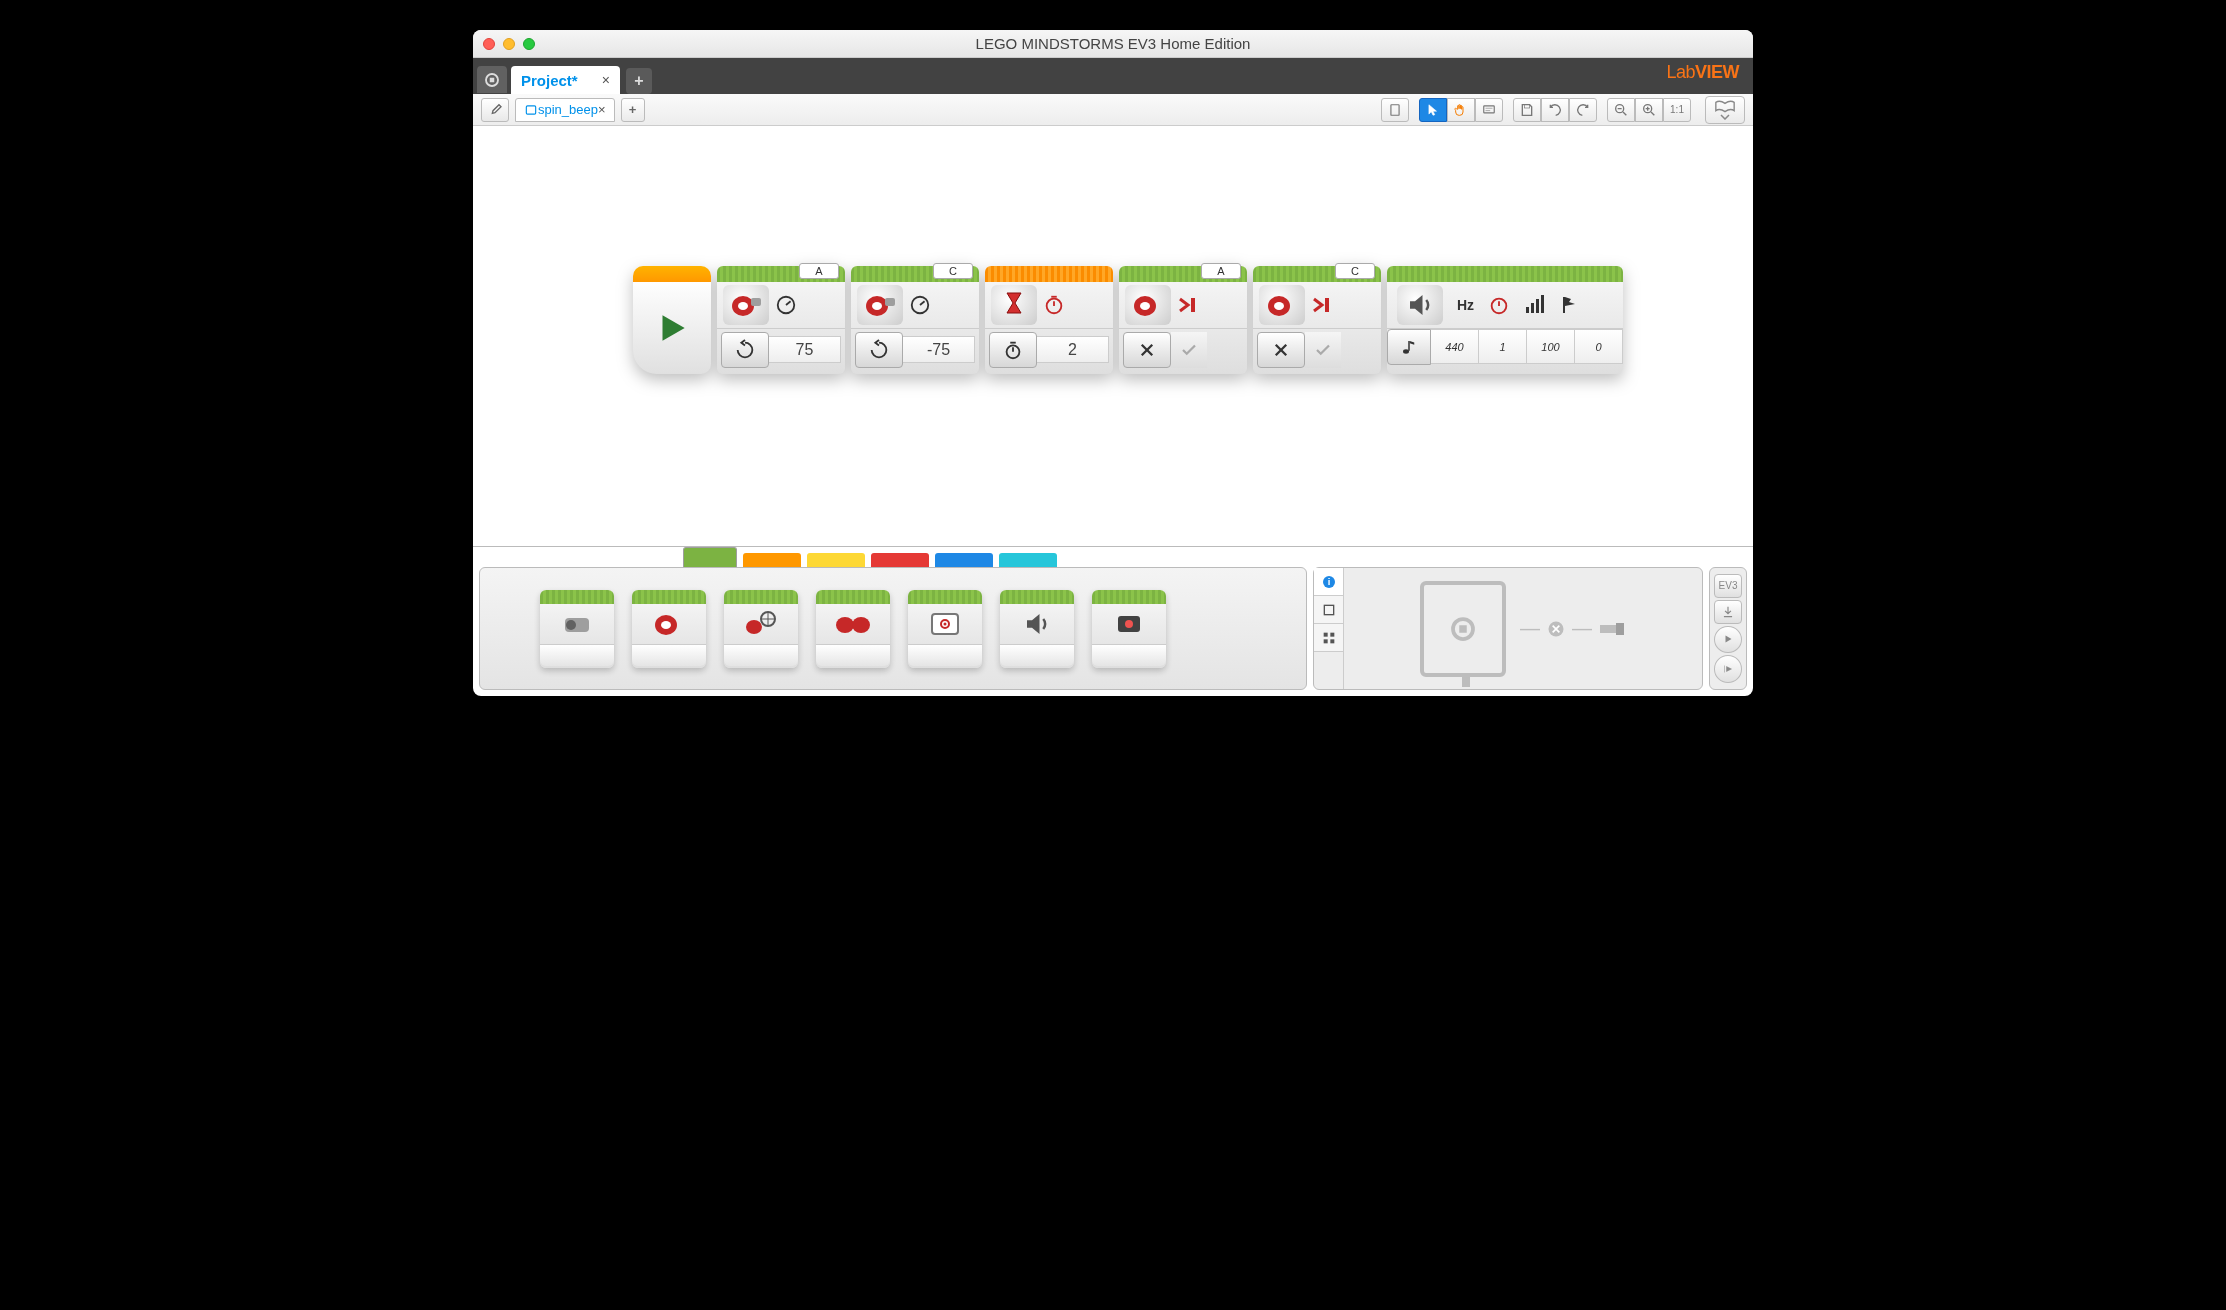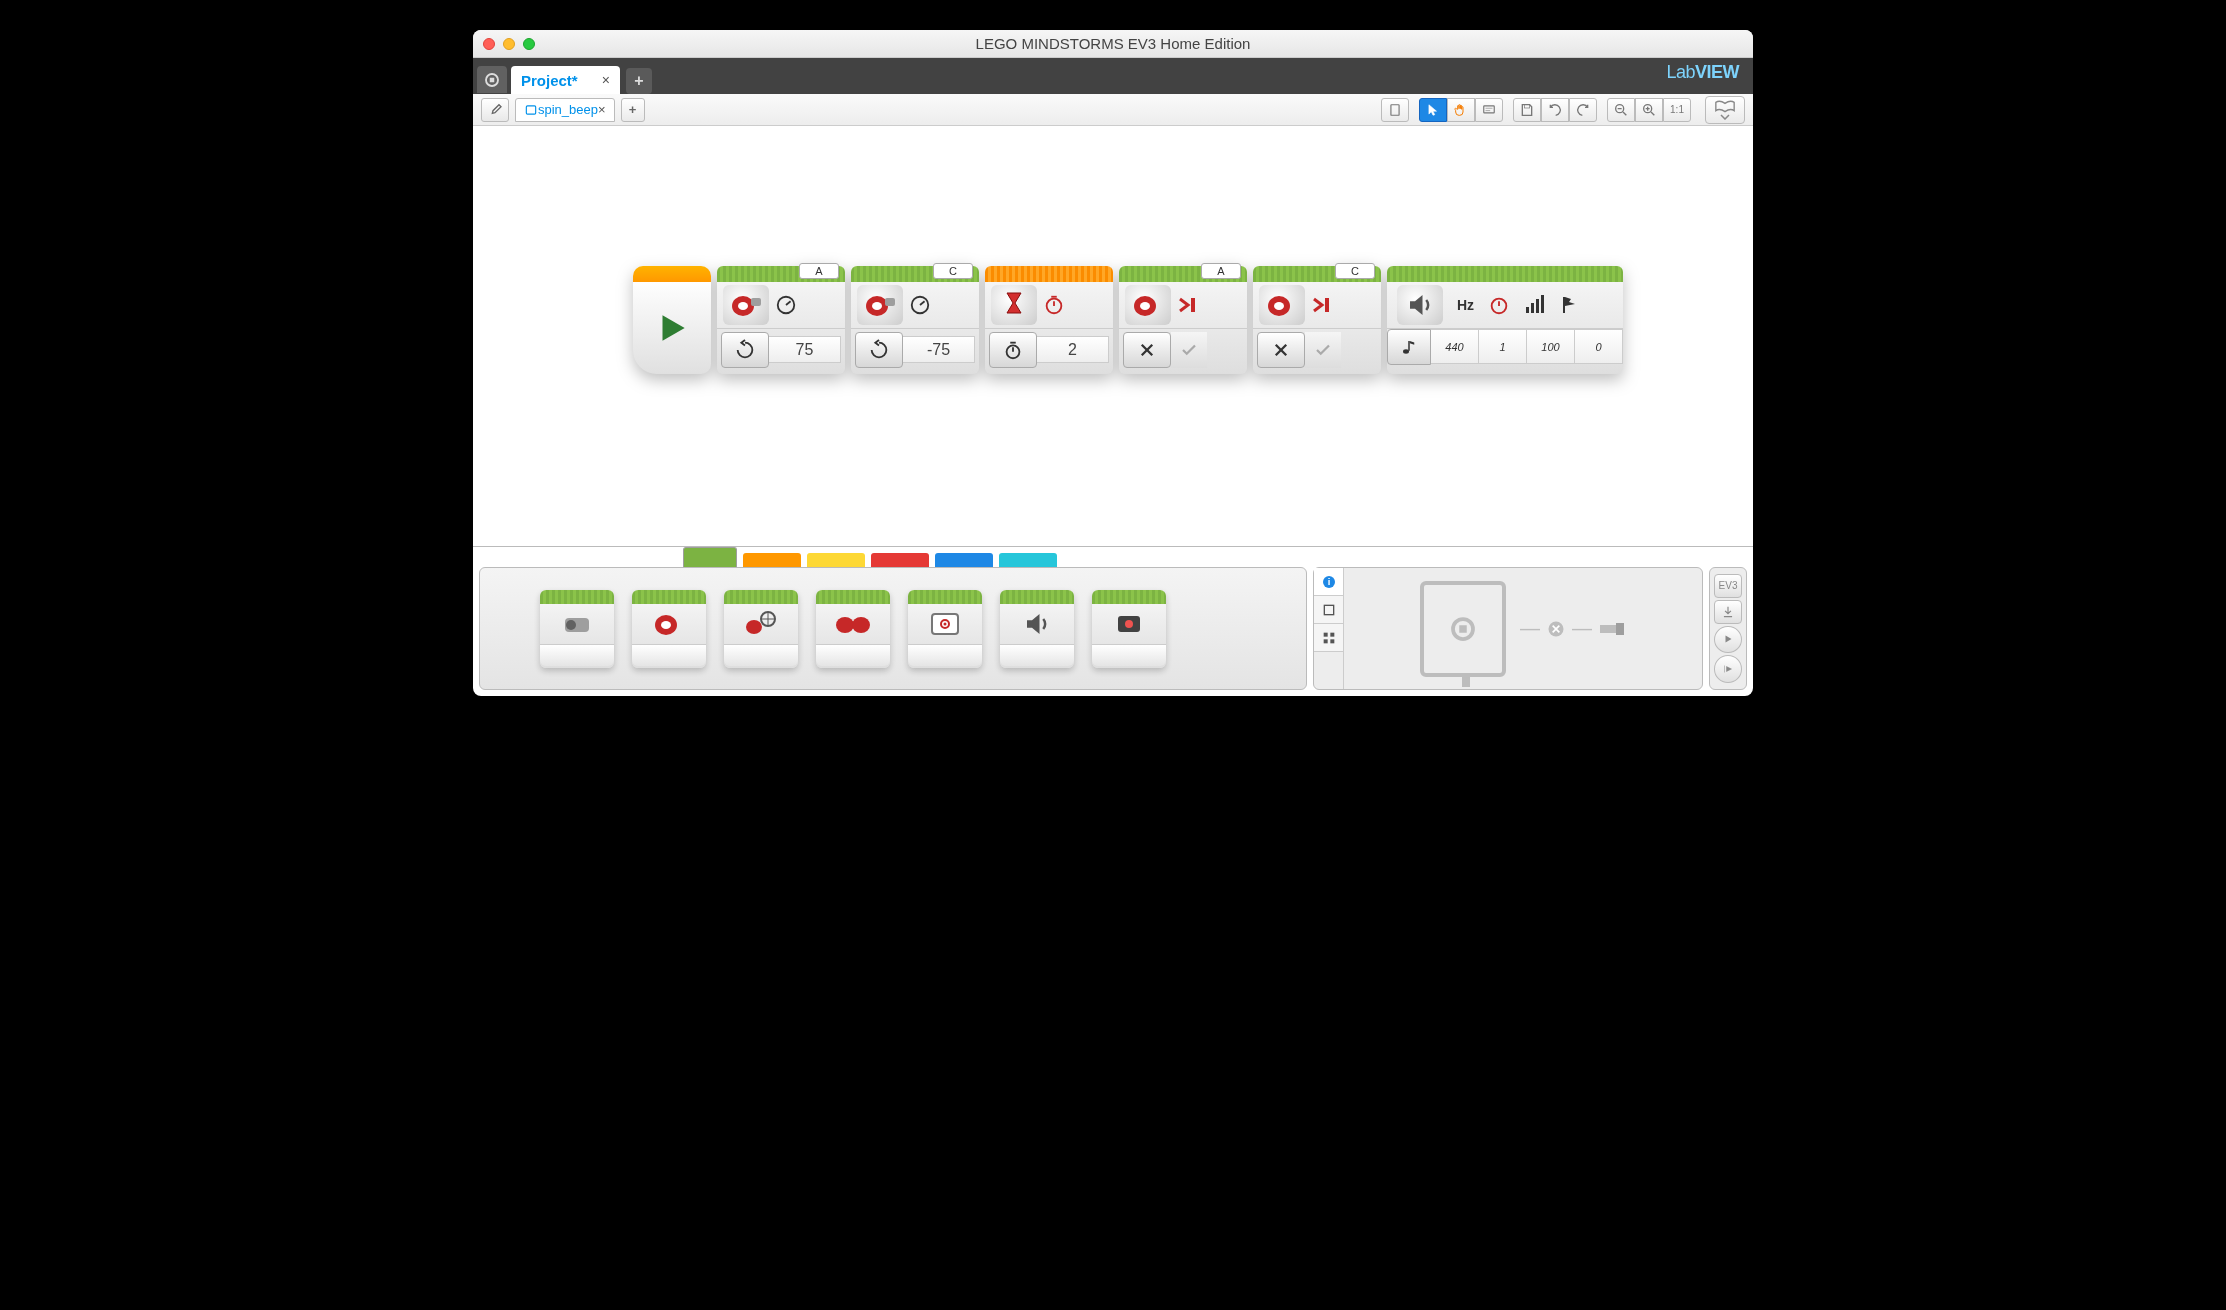--- a/index.html
+++ b/index.html
@@ -34,21 +34,21 @@
   .tl.y{background:#ffbd2e;border:1px solid #e0a020;}
   .tl.g{background:#28c940;border:1px solid #1da52e;}
   .title { position:absolute; left:0; right:0; text-align:center; font-size:15px; color:#444; font-weight:500;}
   .toptabs {
     background:#424242;
     height:36px;
     display:flex; align-items:flex-end;
     padding:0 4px;
     position:relative;
   }
-  .brand { position:absolute; right:14px; top:4px; color:#7dd3fc; font-weight:700; font-size:18px; letter-spacing:-0.5px; font-family:Arial,sans-serif;}
+  .brand { position:absolute; right:14px; top:4px; color:#f97316; font-weight:700; font-size:18px; letter-spacing:-0.5px; font-family:Arial,sans-serif;}
   .brand .thin{font-weight:400;}
   .home-btn{
     width:30px; height:28px; background:#616161; border-radius:4px 4px 0 0;
     margin-right:4px; display:flex; align-items:center; justify-content:center;
     box-shadow: inset 0 -1px 0 rgba(0,0,0,0.3);
   }
   .home-btn svg{width:18px;height:18px;}
   .proj-tab{
     height:28px; background:#fff; border-radius:4px 4px 0 0;
     padding:0 10px; display:flex; align-items:center; gap:24px;

